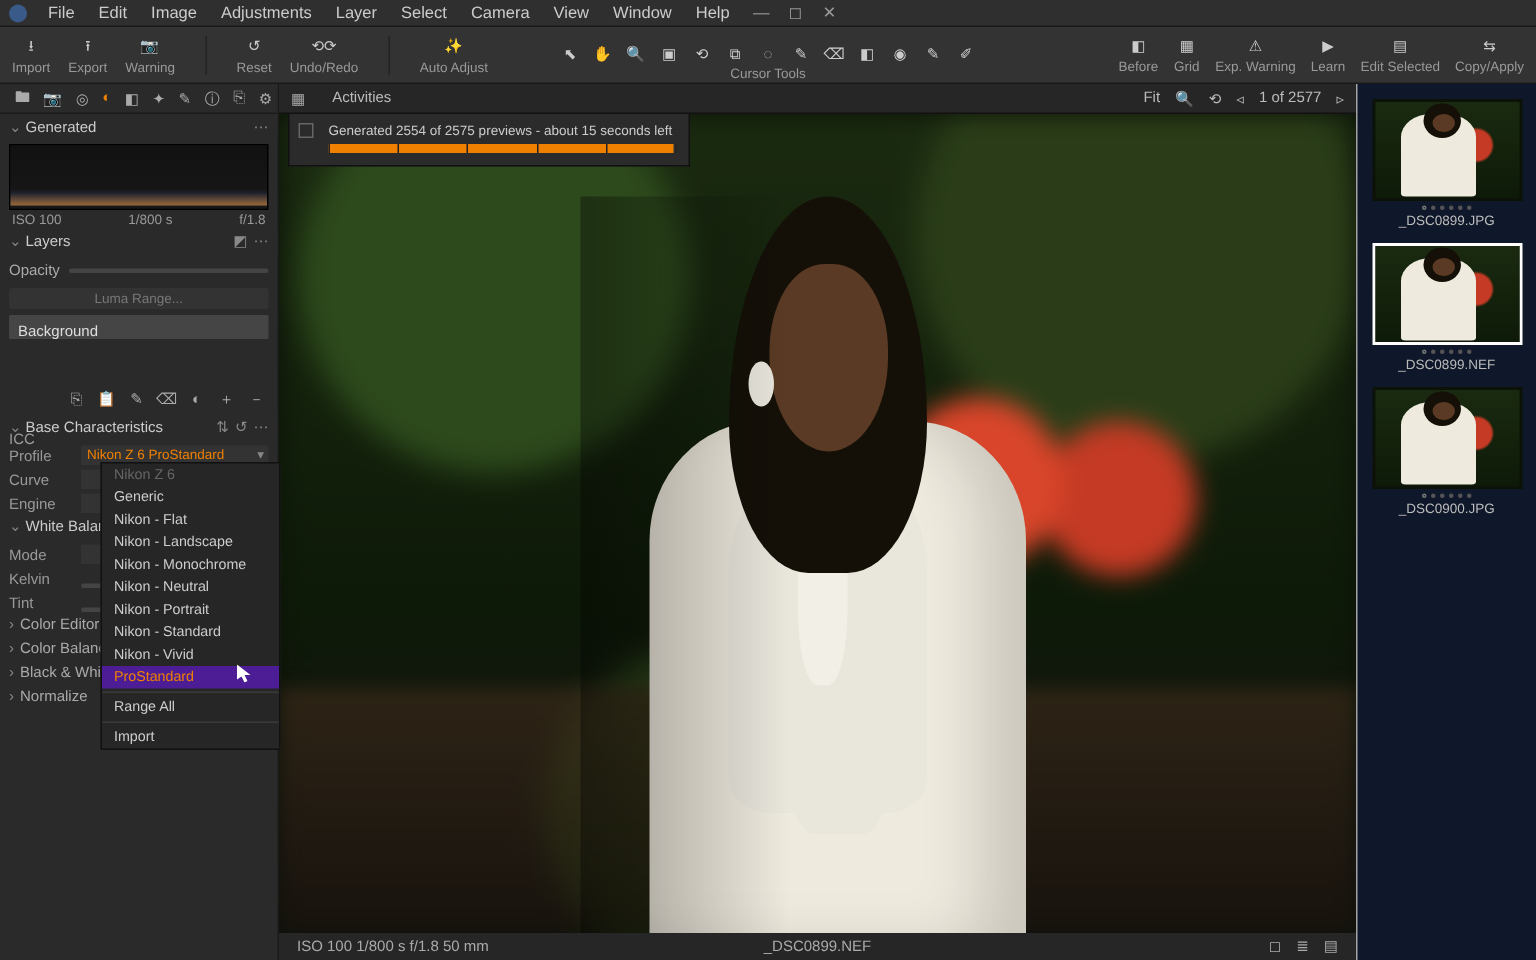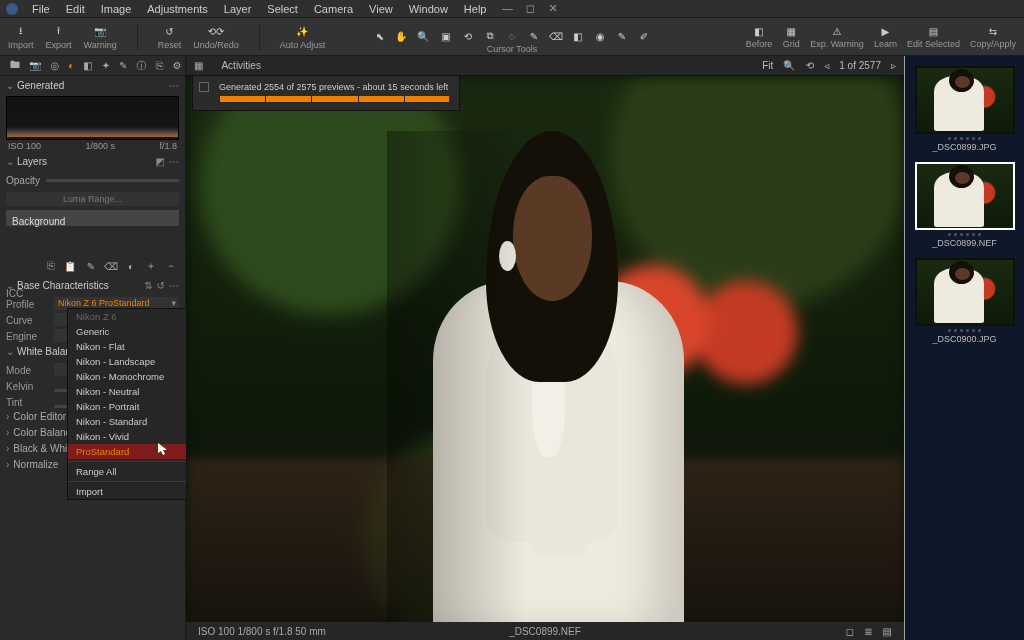--- a/index.html
+++ b/index.html
@@ -89,21 +89,21 @@
   .progress-pop .txt{font-size:9px;color:#ccc;}
   .progress-pop .bar{height:6px;background:#333;margin-top:4px;position:relative;}
   .progress-pop .bar .fill{position:absolute;left:0;top:0;bottom:0;background:#f08000;}
   .progress-pop .ticks{position:absolute;left:0;right:0;top:0;bottom:0;display:flex;justify-content:space-between;}
   .progress-pop .ticks i{width:1px;background:#222;}
 
   
   .dropdown{position:absolute;left:67px;top:0;width:120px;background:#262626;border:1px solid #111;z-index:50;}
   .dropdown .it{height:15px;line-height:15px;padding:0 8px;font-size:9.5px;color:#ccc;white-space:nowrap;}
   .dropdown .it.dim{color:#666;}
-  .dropdown .it.hover{background:#7f1d1d;color:#f08000;}
+  .dropdown .it.hover{background:#4c1d95;color:#f08000;}
   .dropdown .sep{height:1px;background:#3a3a3a;margin:2px 0;}
   .cursor{position:absolute;width:10px;height:12px;z-index:60;}
 
   
   .scene{position:absolute;inset:0;}
   .bokeh{position:absolute;inset:0;background:
     radial-gradient(circle at 65% 45%, #d8452a 0 55px, transparent 58px),
     radial-gradient(circle at 78% 47%, #c43a24 0 50px, transparent 53px),
     radial-gradient(circle at 20% 20%, #2d4a1c 0 120px, transparent 140px),
     radial-gradient(circle at 80% 15%, #2a3d18 0 140px, transparent 160px),

